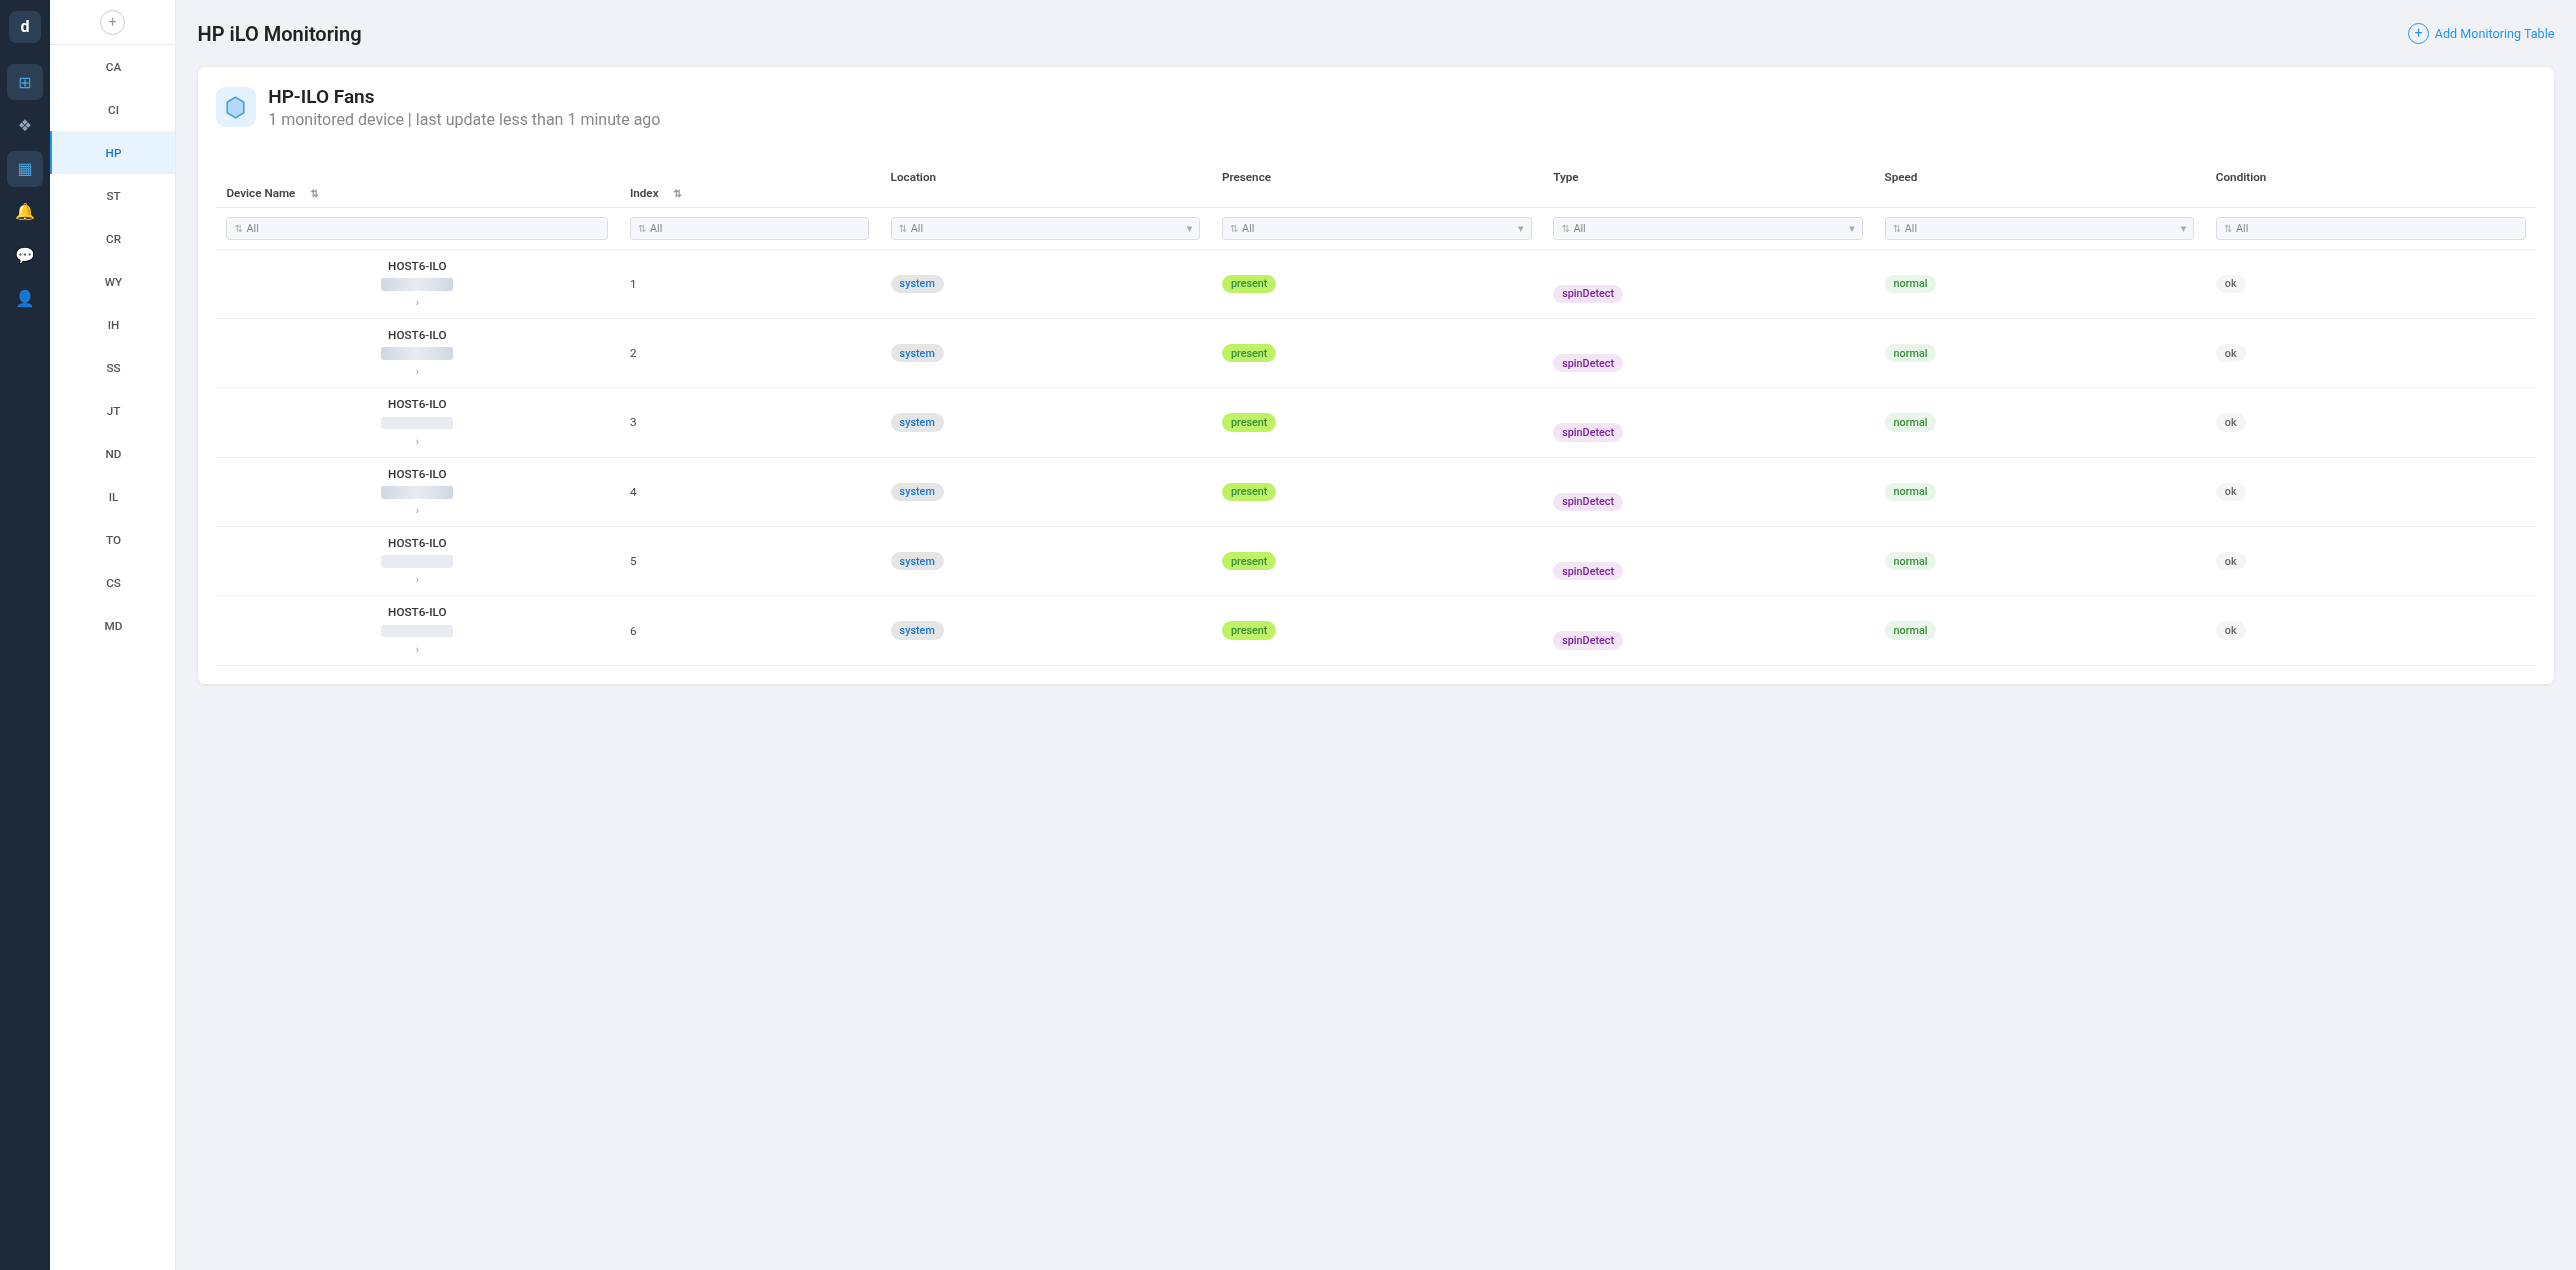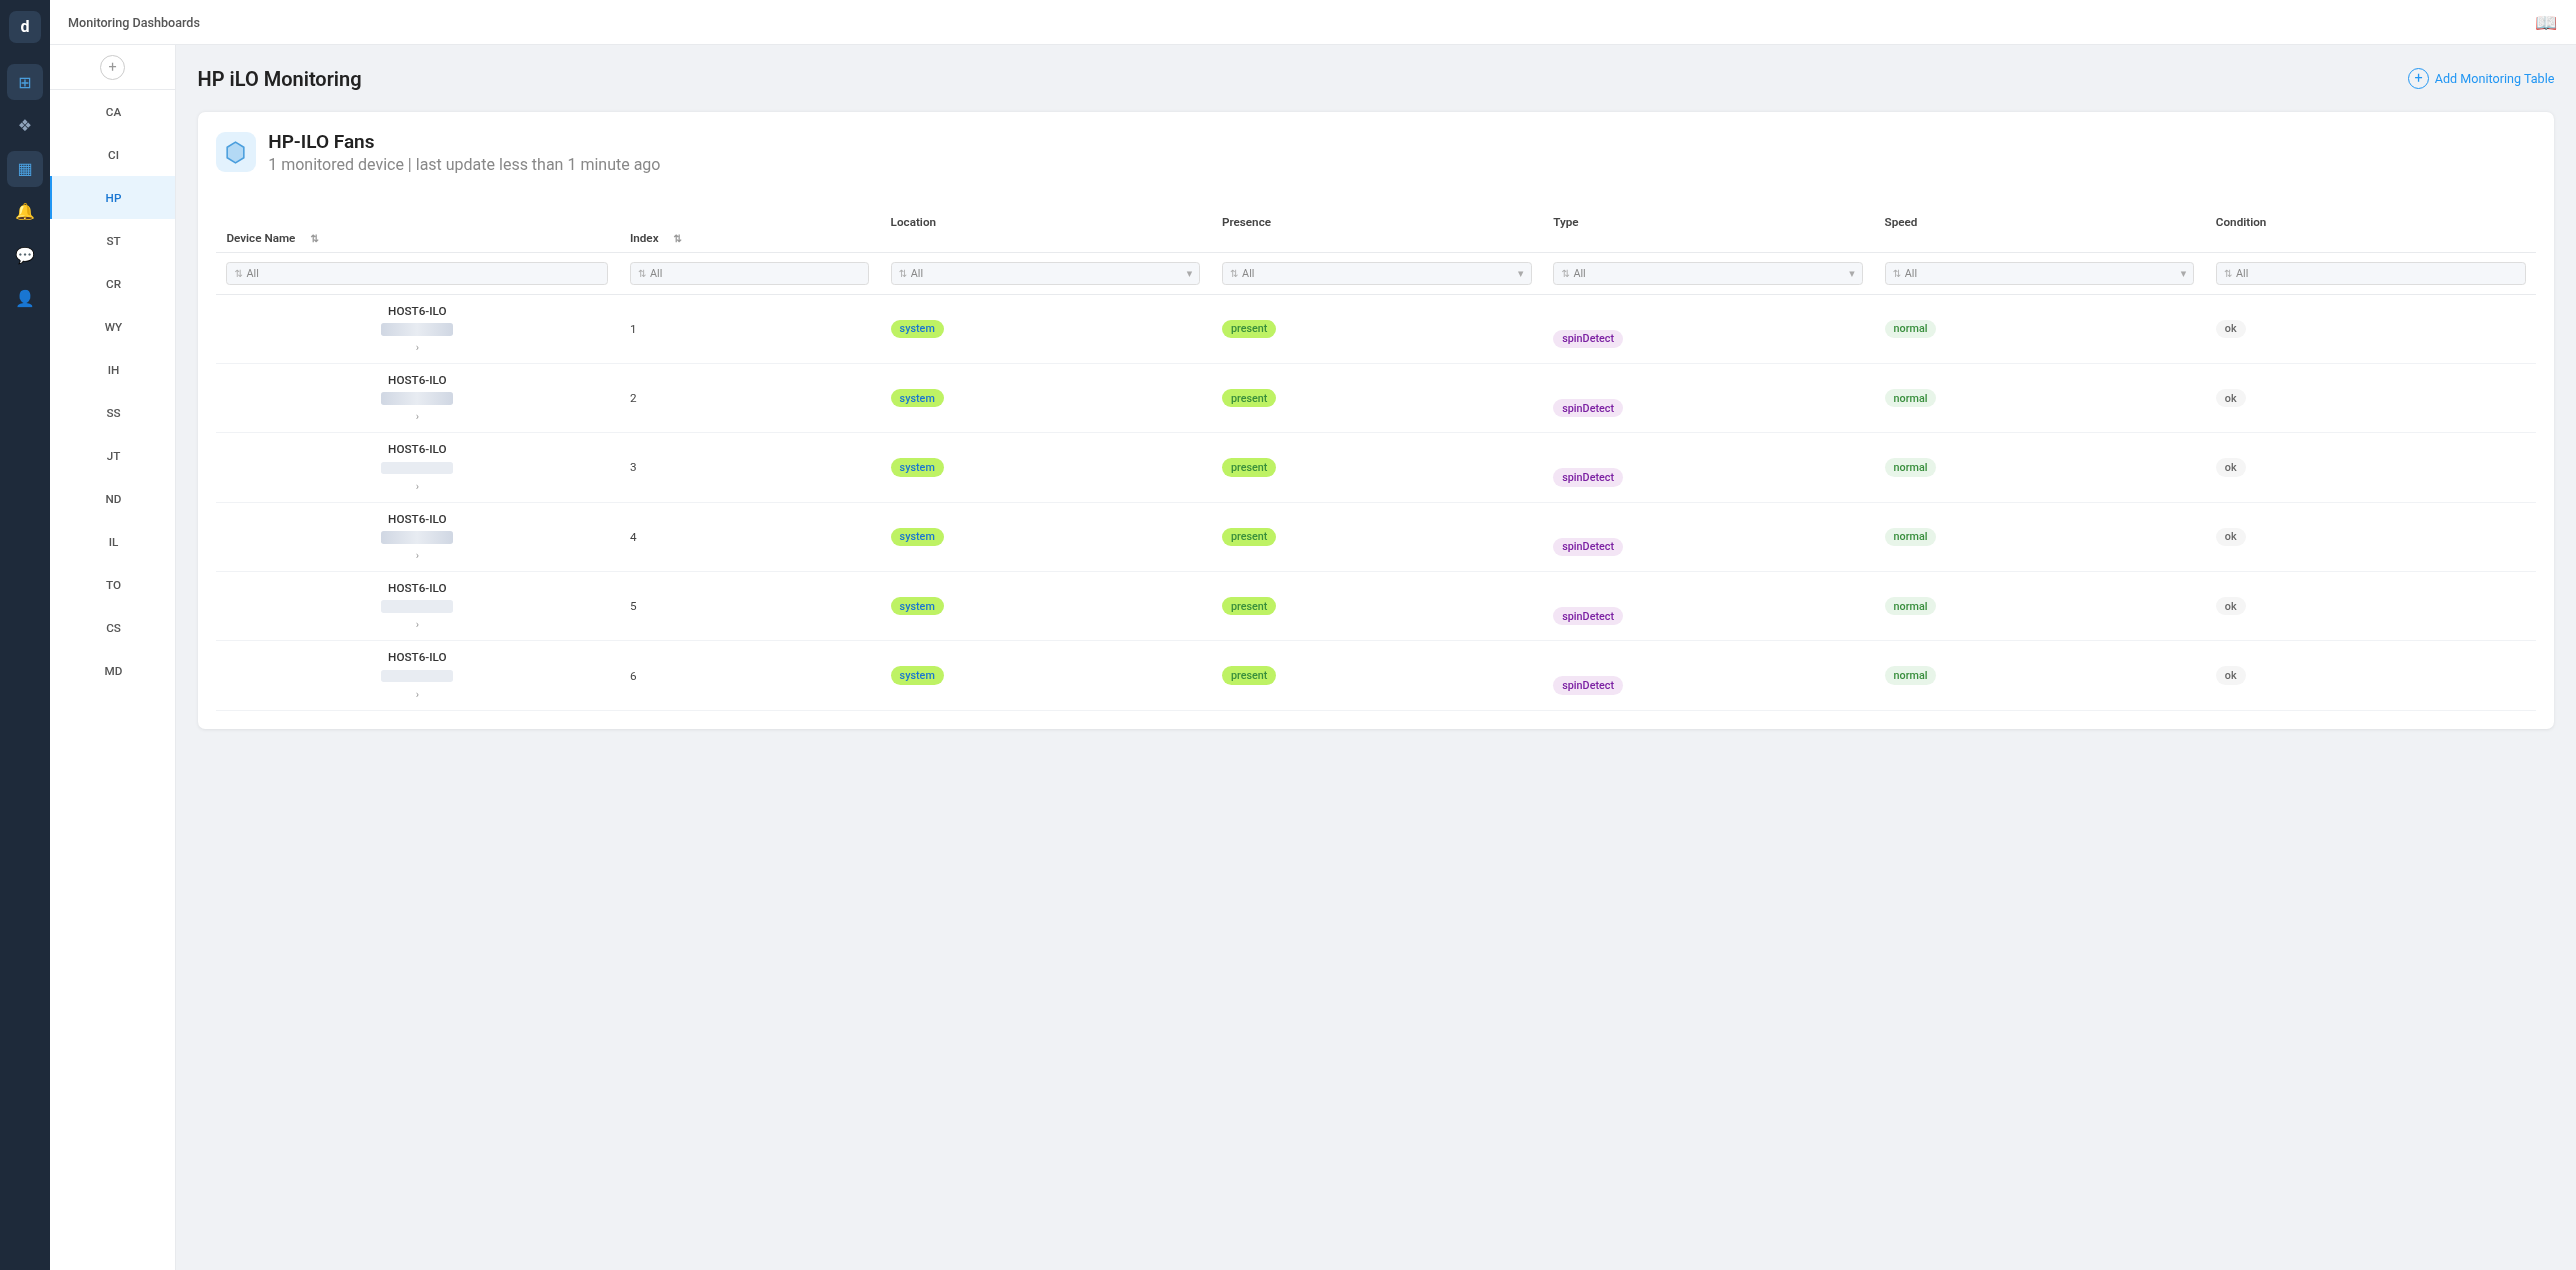--- a/index.html
+++ b/index.html
@@ -272,21 +272,21 @@
       font-size: 10.8px;
     }
 
     .badge {
       display: inline-block;
       padding: 2.7px 9px;
       border-radius: 10.8px;
       font-size: 10.8px;
       font-weight: 500;
     }
-    .badge-system { background: #bef264; color: #1976d2; }
+    .badge-system { background: #e5e5e5; color: #1976d2; }
     .badge-present { background: #bef264; color: #388e3c; }
     .badge-spinDetect { background: #f3e5f5; color: #7b1fa2; margin-top: 20px; }
     .badge-normal { background: #e8f5e9; color: #388e3c; }
     .badge-ok { background: #f5f5f5; color: #666; }
 
     
     ::-webkit-scrollbar { width: 5.4px; }
     ::-webkit-scrollbar-track { background: transparent; }
     ::-webkit-scrollbar-thumb { background: #ccc; border-radius: 2.7px; }
   </style>
@@ -298,24 +298,20 @@
   <div class="nav-icon active">⊞</div>
   <div class="nav-icon">❖</div>
   <div class="nav-icon active">▦</div>
   <div class="nav-icon">🔔</div>
   <div class="nav-icon">💬</div>
   <div class="nav-icon">👤</div>
 </div>
 
 <div class="main-area">
 
-  <div class="top-header">
-    <span class="top-header-title">Monitoring Dashboards</span>
-    <span class="top-header-book">📖</span>
-  </div>
 
   <div class="content-area">
 
     <div class="sidebar">
       <div class="sidebar-add">
         <div class="sidebar-add-icon">+</div>
       </div>
       <div class="sidebar-item">CA</div>
       <div class="sidebar-item">CI</div>
       <div class="sidebar-item active">HP</div>

